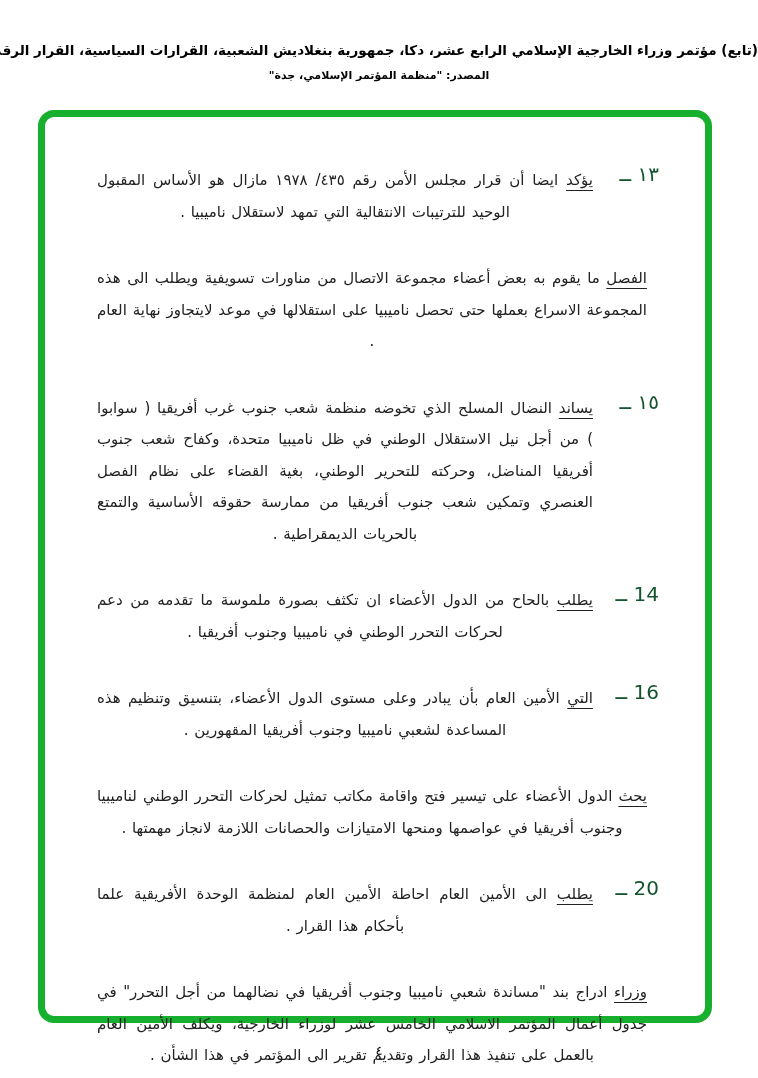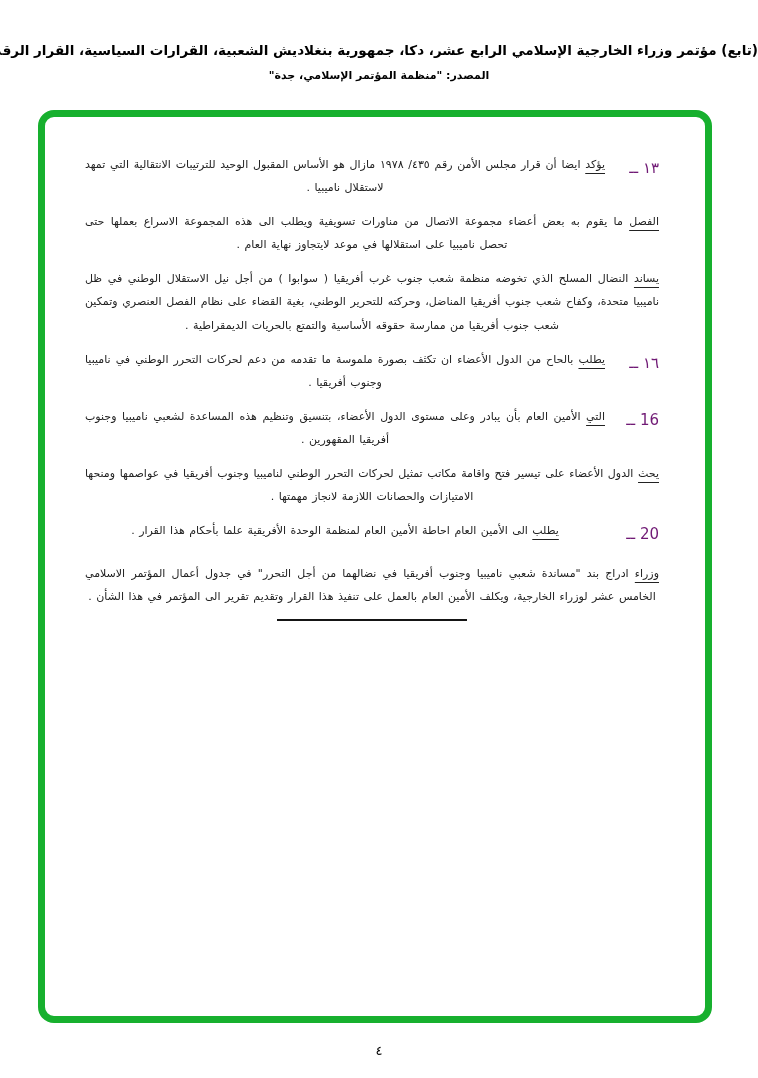--- a/index.html
+++ b/index.html
@@ -10,23 +10,23 @@
   .header { position:absolute; top:42px; left:0; right:0; text-align:center; direction:rtl; }
   .header-line1 { font-size:13.5px; font-weight:bold; color:#000; letter-spacing:0; white-space:nowrap; }
   .header-line2 { font-size:11px; font-weight:bold; color:#000; margin-top:11px; }
   .frame {
     position:absolute; left:38px; top:110px; width:674px; height:913px;
     box-sizing:border-box; border:7px solid #17b02e; border-radius:16px;
     padding:36px 46px 0 40px;
   }
   .content { direction:rtl; }
   .res-item { display:flex; gap:8px; margin-bottom:11px; color:#222; }
-  .res-num { flex:0 0 46px; font-size:15px; line-height:2.1; white-space:nowrap; color:#701a75; }
+  .res-num { flex:0 0 46px; font-size:20px; line-height:2.1; white-space:nowrap; color:#14532d; }
   .res-body {
-    flex:1; margin:0; font-size:11px; line-height:2.1; color:#222;
+    flex:1; margin:12px; font-size:15px; line-height:2.1; color:#222;
     text-align:justify; text-align-last:center; word-spacing:1px;
   }
   .kw { text-decoration:underline; text-underline-offset:5px; }
   .divider { width:190px; height:2px; background:#151515; margin:4px auto 0; }
   .pagenum { position:absolute; bottom:20px; left:0; right:0; text-align:center; font-size:13px; color:#000; }
 </style>
 </head>
 <body>
 
 <div class="page">
@@ -39,24 +39,25 @@
   <div class="frame" style="border-color: rgb(23, 176, 46);">
     <div class="content">
         <div class="res-item">
           <span class="res-num">١٣ ــ</span>
           <p class="res-body"><span class="kw">يؤكد</span> ايضا أن قرار مجلس الأمن رقم ٤٣٥/ ١٩٧٨ مازال هو الأساس المقبول الوحيد للترتيبات الانتقالية التي تمهد لاستقلال ناميبيا .</p>
         </div>
         <div class="res-item">
           <p class="res-body"><span class="kw">الفصل</span> ما يقوم به بعض أعضاء مجموعة الاتصال من مناورات تسويفية ويطلب الى هذه المجموعة الاسراع بعملها حتى تحصل ناميبيا على استقلالها في موعد لايتجاوز نهاية العام .</p>
         </div>
         <div class="res-item">
+          <span class="res-num">١٥ ــ</span>
           <p class="res-body"><span class="kw">يساند</span> النضال المسلح الذي تخوضه منظمة شعب جنوب غرب أفريقيا ( سوابوا ) من أجل نيل الاستقلال الوطني في ظل ناميبيا متحدة، وكفاح شعب جنوب أفريقيا المناضل، وحركته للتحرير الوطني، بغية القضاء على نظام الفصل العنصري وتمكين شعب جنوب أفريقيا من ممارسة حقوقه الأساسية والتمتع بالحريات الديمقراطية .</p>
         </div>
         <div class="res-item">
-          <span class="res-num">١٦ ــ</span>
+          <span class="res-num">14 ــ</span>
           <p class="res-body"><span class="kw">يطلب</span> بالحاح من الدول الأعضاء ان تكثف بصورة ملموسة ما تقدمه من دعم لحركات التحرر الوطني في ناميبيا وجنوب أفريقيا .</p>
         </div>
         <div class="res-item">
           <span class="res-num">16 ــ</span>
           <p class="res-body"><span class="kw">التي</span> الأمين العام بأن يبادر وعلى مستوى الدول الأعضاء، بتنسيق وتنظيم هذه المساعدة لشعبي ناميبيا وجنوب أفريقيا المقهورين .</p>
         </div>
         <div class="res-item">
           <p class="res-body"><span class="kw">يحث</span> الدول الأعضاء على تيسير فتح واقامة مكاتب تمثيل لحركات التحرر الوطني لناميبيا وجنوب أفريقيا في عواصمها ومنحها الامتيازات والحصانات اللازمة لانجاز مهمتها .</p>
         </div>
         <div class="res-item">

